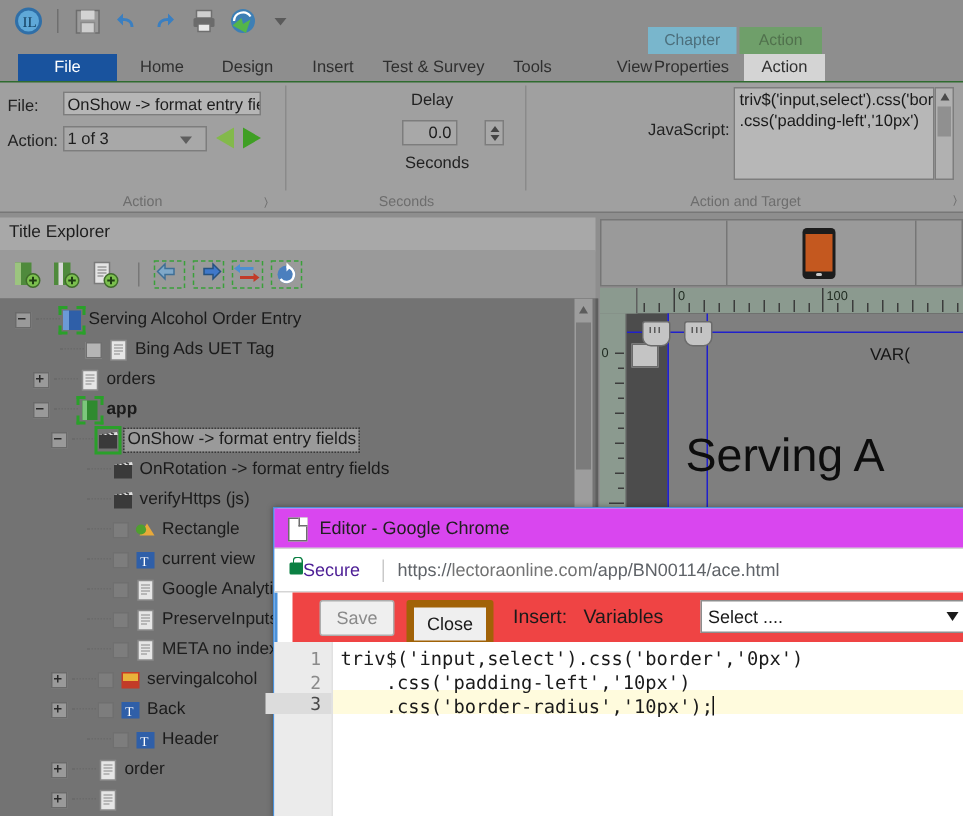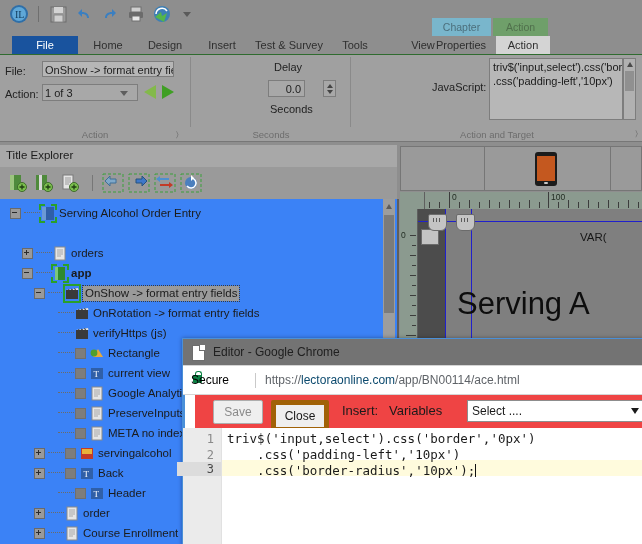--- a/index.html
+++ b/index.html
@@ -90,21 +90,21 @@
   #js-scroll .up{position:absolute;left:3px;top:3px;width:0;height:0;border-left:3px solid transparent;border-right:3px solid transparent;border-bottom:5px solid #4a4a4a;}
   #js-scroll .thumb{position:absolute;left:1px;top:12px;width:9px;height:20px;background:#909090;}
   #dlg-launcher{position:absolute;right:4px;bottom:2px;font-size:8px;color:#6d6d6d;}
 
   
   #te-header{position:absolute;left:0;top:145px;width:397px;height:22px;background:#a8a8a8;border-bottom:1px solid #8c8c8c;}
   #te-title{position:absolute;left:6px;top:4px;font-size:11.5px;color:#1d1d1d;}
   #te-toolbar{position:absolute;left:0;top:167px;width:397px;height:32px;background:#9a9a9a;border-bottom:1px solid #6f6f6f;}
   .teicon{position:absolute;top:6px;width:22px;height:20px;}
   #te-sep{position:absolute;left:92px;top:8px;width:1px;height:16px;background:#777;}
-  #te-tree{position:absolute;left:0;top:199px;width:397px;height:345px;background:#3b82f6;
+  #te-tree{position:absolute;left:0;top:199px;width:397px;height:345px;background:#737373;
            border-right:2px solid #5e5e5e;overflow:hidden;}
   #te-vscroll{position:absolute;right:2px;top:0;width:12px;height:345px;background:#9d9d9d;}
   #te-vscroll .up{position:absolute;left:3px;top:5px;width:0;height:0;border-left:3px solid transparent;border-right:3px solid transparent;border-bottom:5px solid #5c5c5c;}
   #te-vscroll .thumb{position:absolute;left:1px;top:16px;width:10px;height:98px;background:#7b7b7b;}
 
   .node{position:absolute;height:20px;display:flex;align-items:center;font-size:11.5px;color:#1b1b1b;white-space:nowrap;}
   .expander{width:9px;height:9px;border:1px solid #6a6a6a;background:#9a9a9a;position:relative;
             margin-right:3px;flex:0 0 auto;}
   .expander i{position:absolute;background:#2a2a2a;}
   .expander .h{left:1px;top:3px;width:5px;height:1px;}
@@ -138,31 +138,31 @@
   #topguide{position:absolute;left:18px;top:76px;width:225px;height:1px;background:#2020cc;}
   .handle{position:absolute;width:17px;height:15px;background:#c4c4c4;border:1px solid #6b6b6b;border-radius:2px 2px 6px 6px;}
   .handle i{position:absolute;top:3px;width:1px;height:4px;background:#5a5a5a;}
   #var-text{position:absolute;left:181px;top:86px;font-size:11.5px;color:#161616;}
   #big-title{position:absolute;left:58px;top:141px;font-size:31px;color:#0d0d0d;white-space:nowrap;}
   #tag-icon{position:absolute;left:22px;top:84px;width:16px;height:14px;background:#c4c4c4;border:1px solid #6b6b6b;}
 
   
   #chrome{position:absolute;left:182px;top:338px;width:460px;height:206px;background:#fff;
           border:1px solid #4a90d9;box-shadow:0 0 4px rgba(0,0,0,.35);}
-  #ch-titlebar{position:absolute;left:0;top:0;width:460px;height:26px;background:#737373;border-bottom:1px solid #d5d5d5;}
+  #ch-titlebar{position:absolute;left:0;top:0;width:460px;height:26px;background:#d946ef;border-bottom:1px solid #d5d5d5;}
   #ch-pageicon{position:absolute;left:9px;top:6px;width:11px;height:14px;border:1px solid #6d6d6d;background:#fff;}
   #ch-pageicon:after{content:"";position:absolute;right:-1px;top:-1px;width:5px;height:5px;background:#fff;border-left:1px solid #6d6d6d;border-bottom:1px solid #6d6d6d;}
   #ch-title{position:absolute;left:30px;top:6px;font-size:12px;color:#202020;}
   #ch-urlbar{position:absolute;left:0;top:27px;width:460px;height:28px;background:#fff;border-bottom:1px solid #d5d5d5;}
   #ch-lock{position:absolute;left:10px;top:9px;width:9px;height:8px;background:#0b8043;border-radius:1px;}
   #ch-lock:before{content:"";position:absolute;left:2px;top:-4px;width:5px;height:5px;border:1.5px solid #0b8043;border-bottom:none;border-radius:3px 3px 0 0;}
-  #ch-secure{position:absolute;left:8px;top:7px;font-size:12px;color:#000000;}
+  #ch-secure{position:absolute;left:19px;top:7px;font-size:12px;color:#4c1d95;}
   #ch-sep{position:absolute;left:72px;top:7px;width:1px;height:15px;background:#c9c9c9;}
   #ch-url{position:absolute;left:82px;top:7px;font-size:12px;color:#5f6368;}
-  #ch-url b{color:#0c4a6e;font-weight:normal;}
+  #ch-url b{color:#737373;font-weight:normal;}
   #ch-toolbar{position:absolute;left:12px;top:56px;width:460px;height:33px;background:#ef4444;}
   #btn-save{position:absolute;left:18px;top:5px;width:48px;height:22px;background:#efefef;border:1px solid #adadad;
             font-size:12px;color:#8a8a8a;display:flex;align-items:center;justify-content:center;border-radius:2px;}
   #btn-close{position:absolute;left:76px;top:5px;width:48px;height:22px;background:#efefef;border:5px solid #a16207;
             font-size:12px;color:#1a1a1a;display:flex;align-items:center;justify-content:center;border-radius:2px;}
   #lbl-insert{position:absolute;left:147px;top:8px;font-size:13px;color:#1a1a1a;}
   #lbl-vars{position:absolute;left:194px;top:8px;font-size:13px;color:#1a1a1a;}
   #sel-vars{position:absolute;left:272px;top:5px;width:185px;height:22px;background:#fff;border:1px solid #8d8d8d;
             font-size:12px;color:#1a1a1a;padding:0 4px;line-height:20px;box-sizing:border-box;}
   #sel-vars-caret{position:absolute;left:436px;top:13px;width:0;height:0;border-left:4px solid transparent;
@@ -342,20 +342,32 @@
     <span class="dots"></span>
     <span class="nicon greendash">
       <svg width="14" height="15" viewBox="0 0 14 15">
           <rect x="1" y="1" width="12" height="13" fill="#2f5fa8"></rect>
           <rect x="1" y="1" width="4" height="13" fill="#6b9ad6"></rect>
         </svg>
     </span>
     <span class="nlabel">Serving Alcohol Order Entry</span>
   </div>
 
+  <div class="node" style="left:28px;top:24px;">
+    <span class="expander none"></span>
+    <span class="dots"></span>
+    <span class="cbx"></span>
+    <span class="nicon">
+      <svg width="14" height="15" viewBox="0 0 14 15">
+          <rect x="2" y="1" width="10" height="13" fill="#e6e6e6" stroke="#8a8a8a"></rect>
+          <path d="M4 4h6M4 6h6M4 8h6M4 10h4" stroke="#a8a8a8"></path>
+        </svg>
+    </span>
+    <span class="nlabel">Bing Ads UET Tag</span>
+  </div>
 
   <div class="node" style="left:22px;top:44px;">
     <span class="expander">
         <i class="h"></i>
         <i class="v"></i>
       </span>
     <span class="dots"></span>
     <span class="nicon">
       <svg width="14" height="15" viewBox="0 0 14 15">
           <rect x="2" y="1" width="10" height="13" fill="#e6e6e6" stroke="#8a8a8a"></rect>
@@ -551,21 +563,20 @@
         <i class="h"></i>
         <i class="v"></i>
       </span>
     <span class="dots"></span>
     <span class="nicon">
       <svg width="14" height="15" viewBox="0 0 14 15">
           <rect x="2" y="1" width="10" height="13" fill="#e6e6e6" stroke="#8a8a8a"></rect>
           <path d="M4 4h6M4 6h6M4 8h6M4 10h4" stroke="#a8a8a8"></path>
         </svg>
     </span>
-    <span class="nlabel">Course Enrollment</span>
   </div>
 
   <div id="te-vscroll">
     <i class="up"></i>
     <i class="thumb"></i>
   </div>
 </div>
 
 <div id="stage">
 

